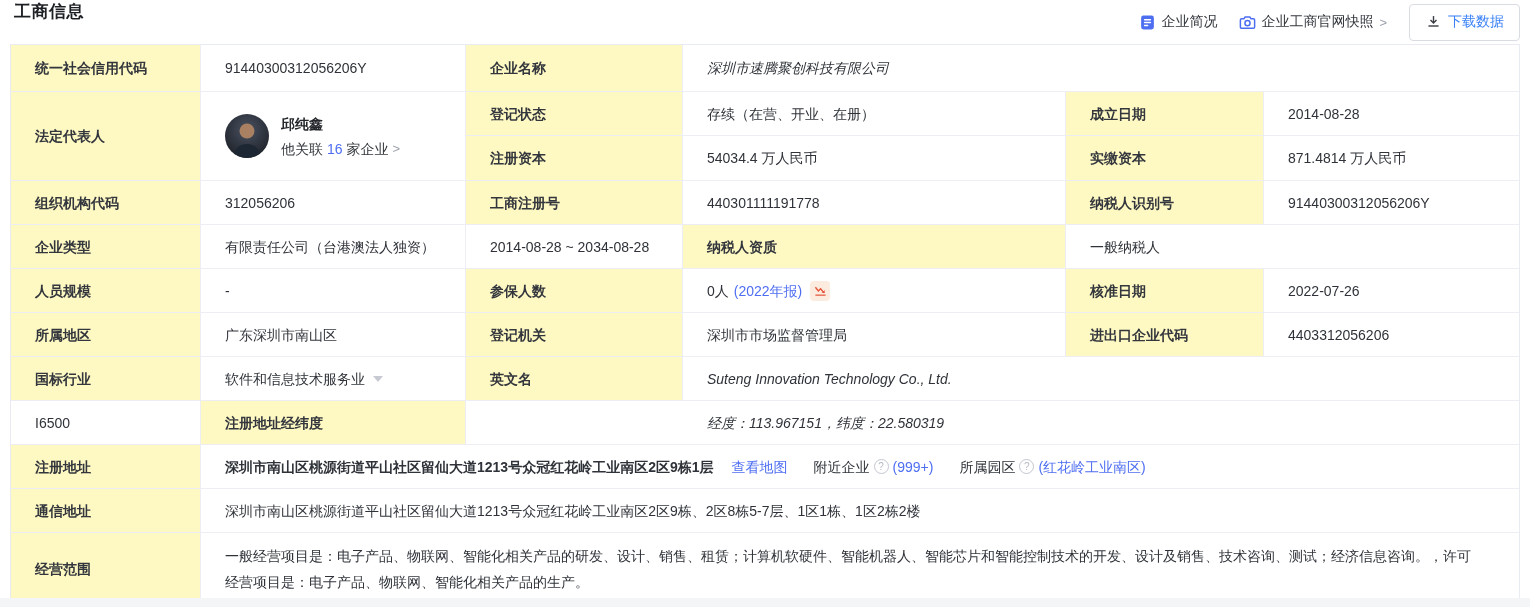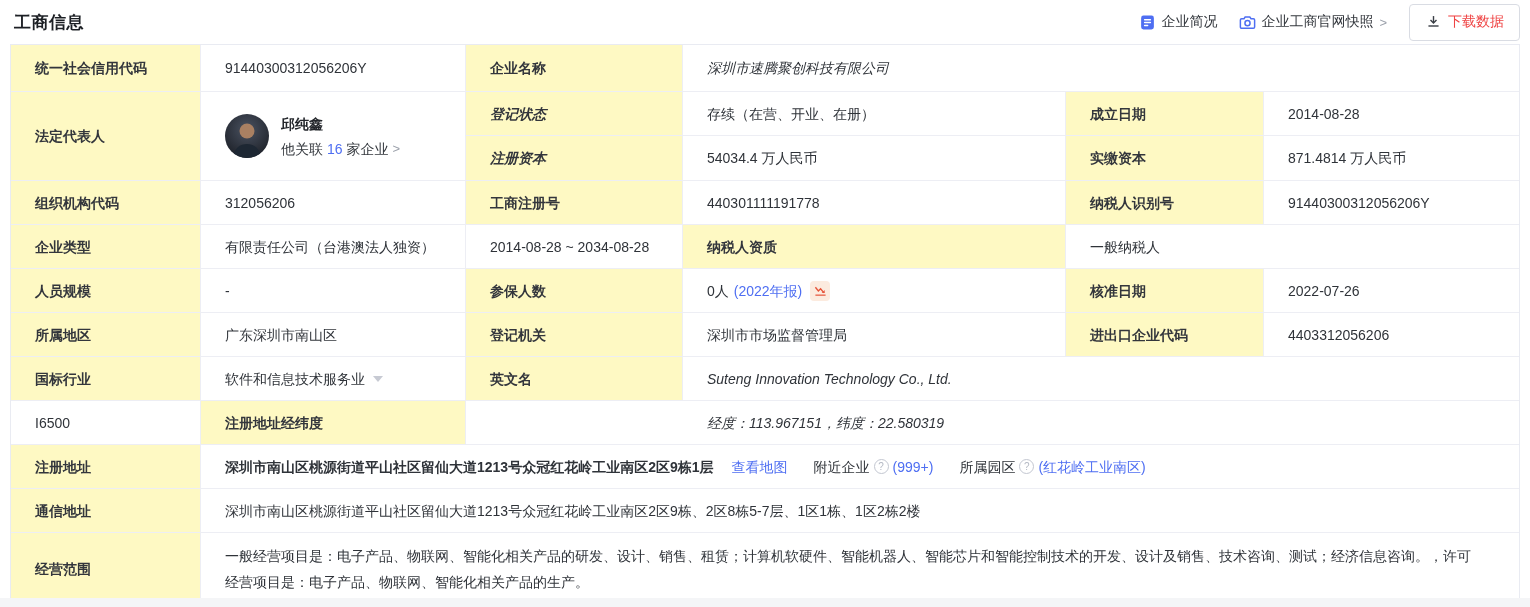--- a/index.html
+++ b/index.html
@@ -8,37 +8,36 @@
     font-family: "Liberation Sans", "DejaVu Sans", sans-serif;
     font-size: 14px;
     color: #2f3339;
     position: relative;
   }
 
   
   .card-header {
     height: 44px;
     display: flex;
-    align-items: center;
     justify-content: space-between;
     padding: 0 10px 0 14px;
   }
   .card-title { font-size: 17px; font-weight: 700; color: #1c1f24; letter-spacing: .5px; }
   .header-actions { display: flex; align-items: center; gap: 22px; }
   .action-link {
     display: flex; align-items: center; gap: 5px;
     color: #33373d; cursor: pointer; font-size: 14px;
   }
   .action-link .chev { color: #9ca1ab; font-size: 13px; margin-left: 1px; }
   .icon16 { width: 17px; height: 17px; display: inline-block; flex: none; }
   .download-btn {
     display: flex; align-items: center; gap: 6px;
     border: 1px solid #d9dce3; border-radius: 4px;
     background: #fff; padding: 8px 15px; height: 37px;
-    font-size: 14px; color: #ef4444; cursor: pointer;
+    font-size: 14px; color: #3b82f6; cursor: pointer;
     font-family: inherit;
   }
 
   
   .info-table {
     margin: 0 10px;
     border: 1px solid #e9ebf2;
   }
   .row {
     display: grid;
@@ -54,21 +53,21 @@
     line-height: 22px;
   }
   .lbl { background: #fef9c3; font-weight: 700; color: #33363c; }
   .val { color: #2f3339; }
   .no-br { border-right: none; }
   .span3 { grid-column: 4 / 7; font-style: italic; }
   .span5 { grid-column: 2 / 7; }
   .row-tall { grid-template-rows: 44px 44px; }
   .rs2 { grid-row: 1 / 3; }
   .sub-bb { border-bottom: 1px solid #edeef4; }
-  .g1 { grid-column: 1; } .g2 { grid-column: 2; } .g3 { grid-column: 3; font-style: italic; }
+  .g1 { grid-column: 1; } .g2 { grid-column: 2; } .g3 { grid-column: 3; }
   .g4 { grid-column: 4; } .g5 { grid-column: 5; } .g6 { grid-column: 6; }
   .r1 { grid-row: 1; } .r2v { grid-row: 2; }
 
   .link { color: #4e6ef2; cursor: pointer; text-decoration: none; }
   .muted-chev { color: #9ca1ab; font-size: 13px; }
 
   
   .rep-wrap { display: flex; align-items: center; gap: 12px; padding: 8px 0; }
   .avatar {
     width: 44px; height: 44px; border-radius: 50%;

